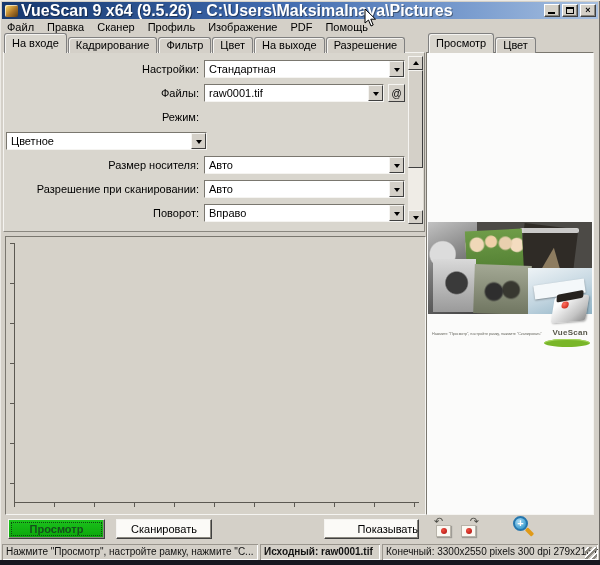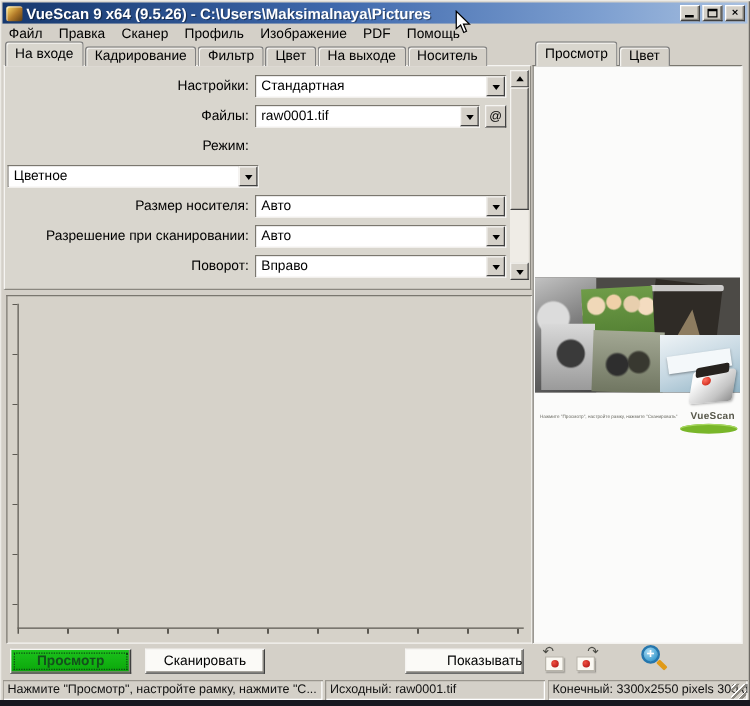--- a/index.html
+++ b/index.html
@@ -9,21 +9,21 @@
   .window { position:relative; width:600px; height:565px; background:#d4d0c8;
             box-shadow: inset 1px 1px 0 #eceae5, inset -1px -1px 0 #6e6b66; }
 
   
   .titlebar { position:absolute; left:2px; top:2px; width:596px; height:17px;
               background: linear-gradient(to right,#16386e 0%, #3f69ad 45%, #7d9fd0 80%, #a8c0e0 100%);
               display:flex; align-items:center; padding:0 2px; }
   .title-icon { width:13px; height:12px; margin:0 3px 0 1px; border-radius:2px;
                 background: linear-gradient(135deg,#f5d060 10%,#b07828 55%,#5a3c14);
                 box-shadow: inset 1px 1px 0 rgba(255,255,255,.6); }
-  .title-text { color:#fff; font-weight:bold; font-size:12px; white-space:nowrap; overflow:hidden;
+  .title-text { color:#fff; font-weight:bold; font-size:16px; white-space:nowrap; overflow:hidden;
                 text-shadow: 1px 1px 0 rgba(0,0,0,.4); flex:1; }
   .win-btns { display:flex; gap:2px; }
   .win-btn { width:16px; height:13px; background:#d4d0c8; position:relative;
              border:1px solid; border-color:#fff #404040 #404040 #fff; box-shadow: inset -1px -1px 0 #8a877f;
              display:flex; align-items:center; justify-content:center; font-size:9px; font-weight:bold; line-height:1; }
   .glyph-min { position:absolute; left:3px; bottom:2px; width:7px; height:2px; background:#000; }
   .glyph-max { width:8px; height:7px; border:1px solid #000; border-top:2px solid #000; }
 
   
   .menubar { position:absolute; left:2px; top:19px; width:596px; height:15px;
@@ -139,21 +139,21 @@
                background: radial-gradient(circle at 35% 30%, #aadcf4, #3e9ed0 75%);
                border:2px solid #2576ad; color:#fff; font-weight:bold; font-size:11px; line-height:11px;
                display:flex; align-items:center; justify-content:center; }
   .zoom-handle { position:absolute; left:14px; top:14px; width:9px; height:4px; background:#e09a18;
                  transform:rotate(45deg); border-radius:1px; }
 
   
   .statusbar { position:absolute; left:2px; top:544px; width:596px; height:16px; display:flex; gap:2px; }
   .status-cell { height:16px; padding:2px 4px 0; font-size:10px; white-space:nowrap; overflow:hidden;
                  box-shadow: inset 1px 1px 0 #9a968e, inset -1px -1px 0 #fff; color:#111; }
-  .st-hint { width:256px; } .st-src { width:176px; } .st-out { flex:1; position:relative; padding-right:14px; }
+  .st-hint { width:256px; } .st-src { width:120px;font-weight:bold; } .st-out { flex:1; position:relative; padding-right:14px; }
   .resize-grip { position:absolute; right:1px; bottom:1px; width:12px; height:12px;
                  background: repeating-linear-gradient(135deg, transparent 0 2px, #fff 2px 3px, #8a877f 3px 5px); }
   .bottom-edge { position:absolute; left:0; top:560px; width:600px; height:5px; background:#17171f; }
 
   .cursor { position:absolute; left:364px; top:8px; z-index:50; pointer-events:none; }
 </style>
 </head>
 <body>
 
 <div class="window">
@@ -183,21 +183,21 @@
     <span class="menu-item">PDF</span>
     <span class="menu-item">Помощь</span>
   </div>
 
   <div class="tabstrip tabs-left">
     <div class="tab active">На входе</div>
     <div class="tab">Кадрирование</div>
     <div class="tab">Фильтр</div>
     <div class="tab">Цвет</div>
     <div class="tab">На выходе</div>
-    <div class="tab">Носитель</div>
+    <div class="tab">Разрешение</div>
   </div>
 
   <div class="form-panel">
     <div class="form-rows">
       <div class="form-row">
         <span class="form-label">Настройки:</span>
         <div class="combo">
           <span class="combo-value">Стандартная</span>
           <span class="combo-btn">
               <span class="arr-down"></span>

